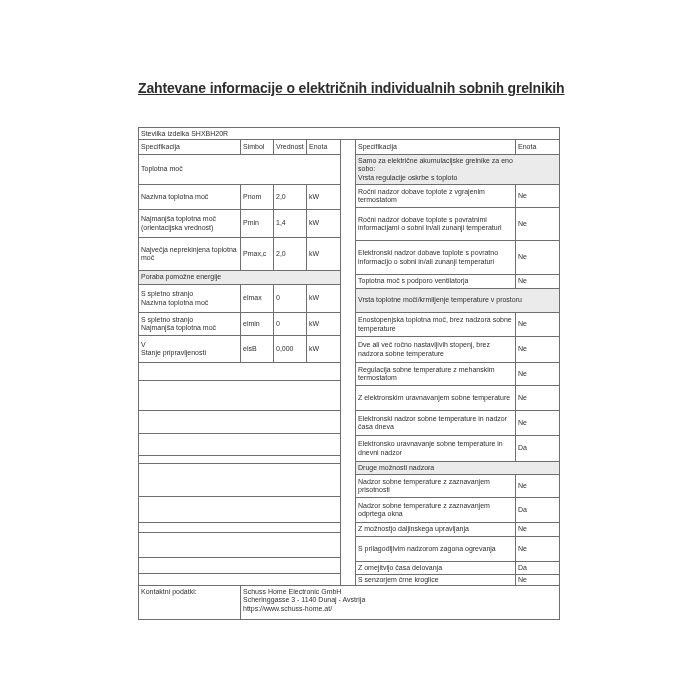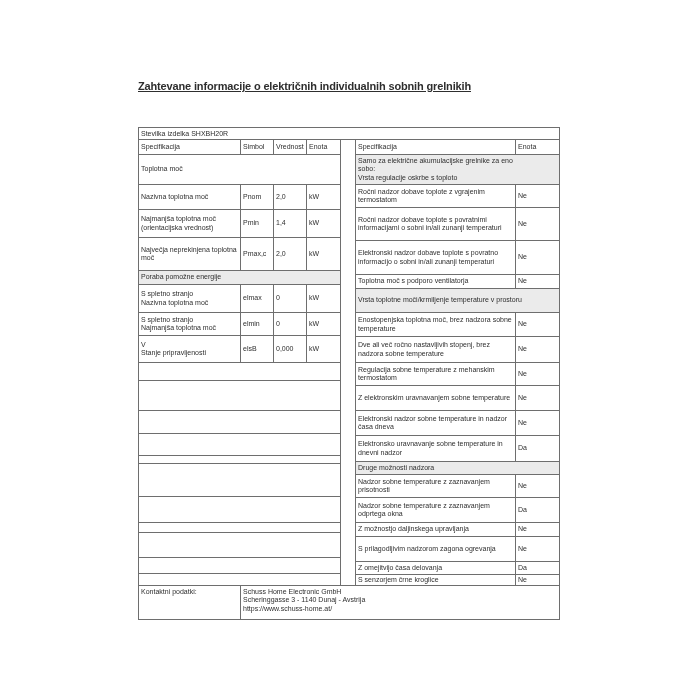--- a/index.html
+++ b/index.html
@@ -1,18 +1,18 @@
 <!DOCTYPE html>
 <html><head>
 <meta charset="utf-8">
 <style>
   html,body{margin:0;padding:0;background:#fff;}
   .page{position:relative;width:700px;height:700px;background:#ffffff;
         font-family:"Liberation Sans", sans-serif;color:#2e2e2e;overflow:hidden;}
-  .doc-title{position:absolute;left:138px;top:80px;font-size:11px;font-weight:bold;
+  .doc-title{position:absolute;left:138px;top:80px;font-size:14px;font-weight:bold;
              text-decoration:underline;letter-spacing:-0.15px;white-space:nowrap;}
   .sheet{position:absolute;left:138px;top:127px;width:420px;border:1px solid #6e6e6e;}
   .product-row{height:11px;line-height:11px;border-bottom:1px solid #6e6e6e;
                font-size:7px;padding:0 2px;}
   .tbody{display:flex;height:445px;overflow:hidden;}
   .ltable{width:201px;display:flex;flex-direction:column;}
   .gap-col{width:16px;box-sizing:border-box;border-left:1px solid #6e6e6e;
            border-right:1px solid #6e6e6e;}
   .rtable{flex:1;display:flex;flex-direction:column;}
   .row{display:flex;box-sizing:border-box;border-top:1px solid #6e6e6e;flex:0 0 auto;}

